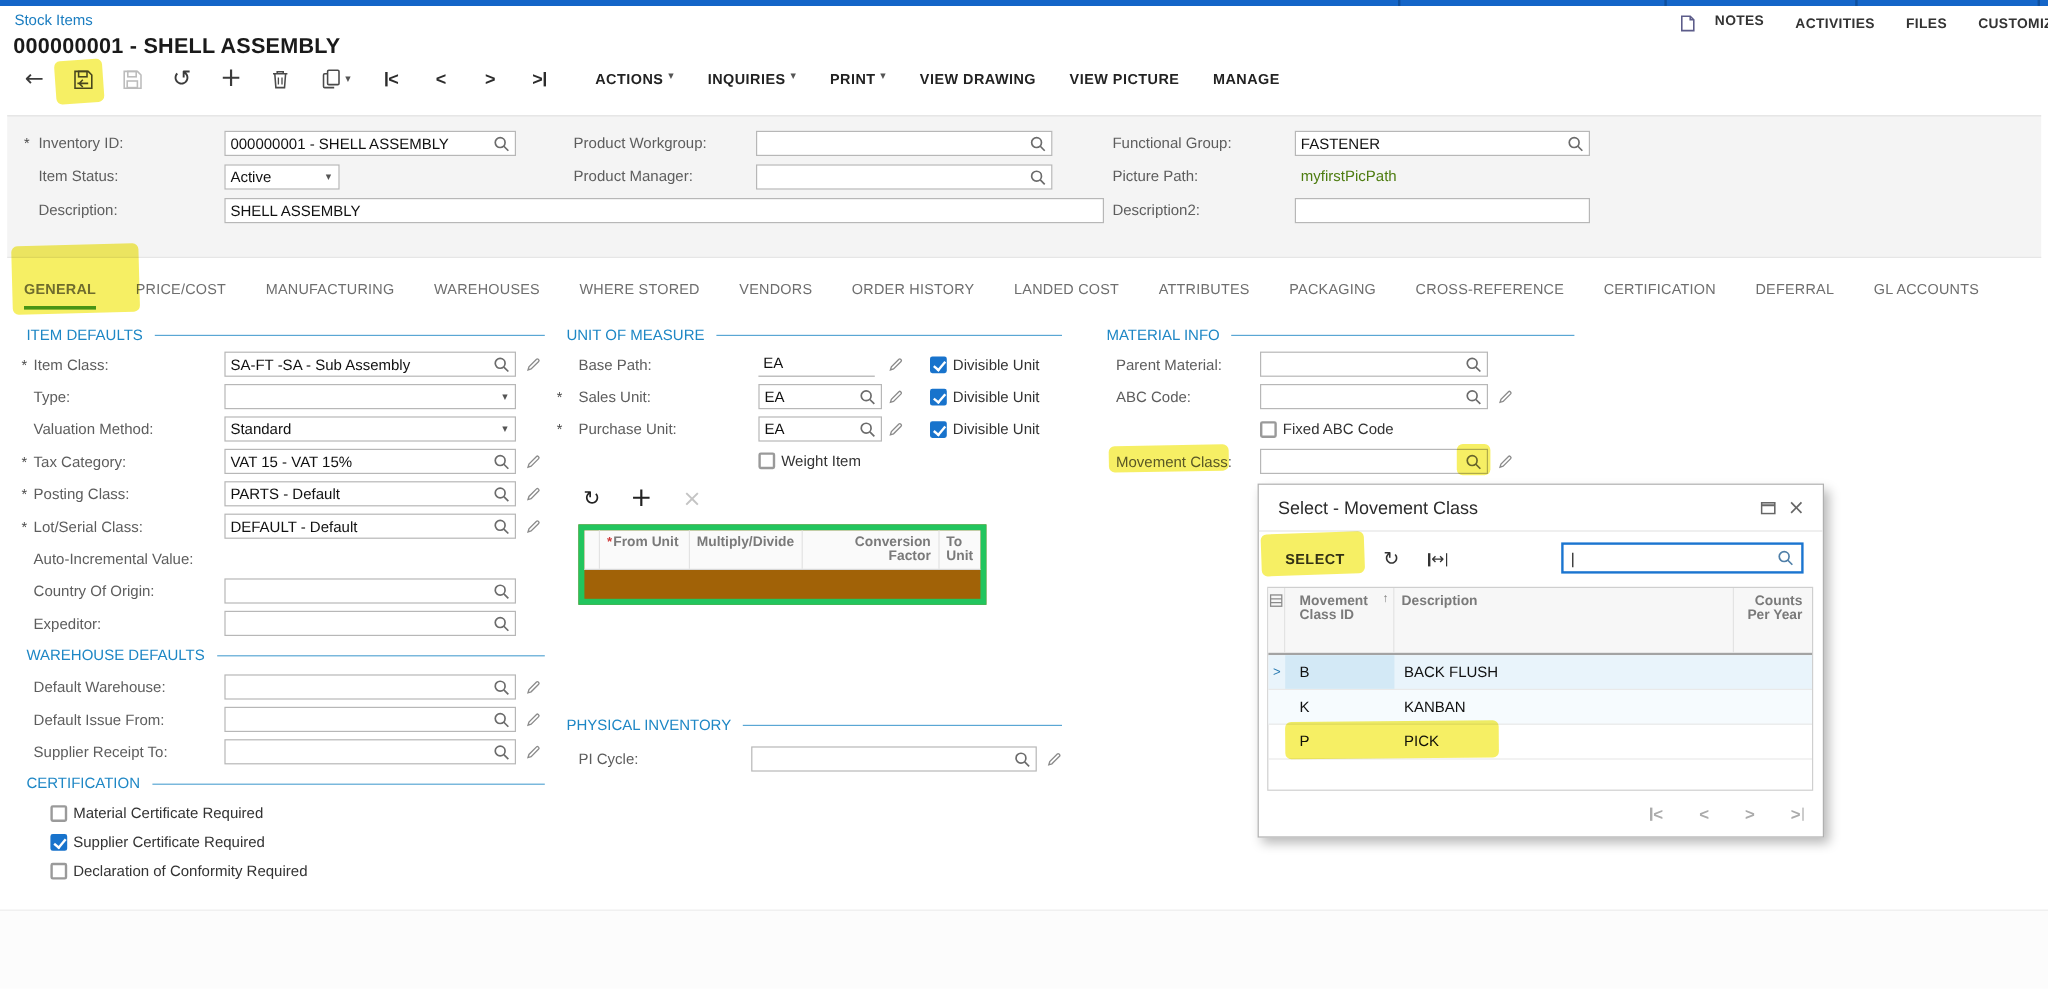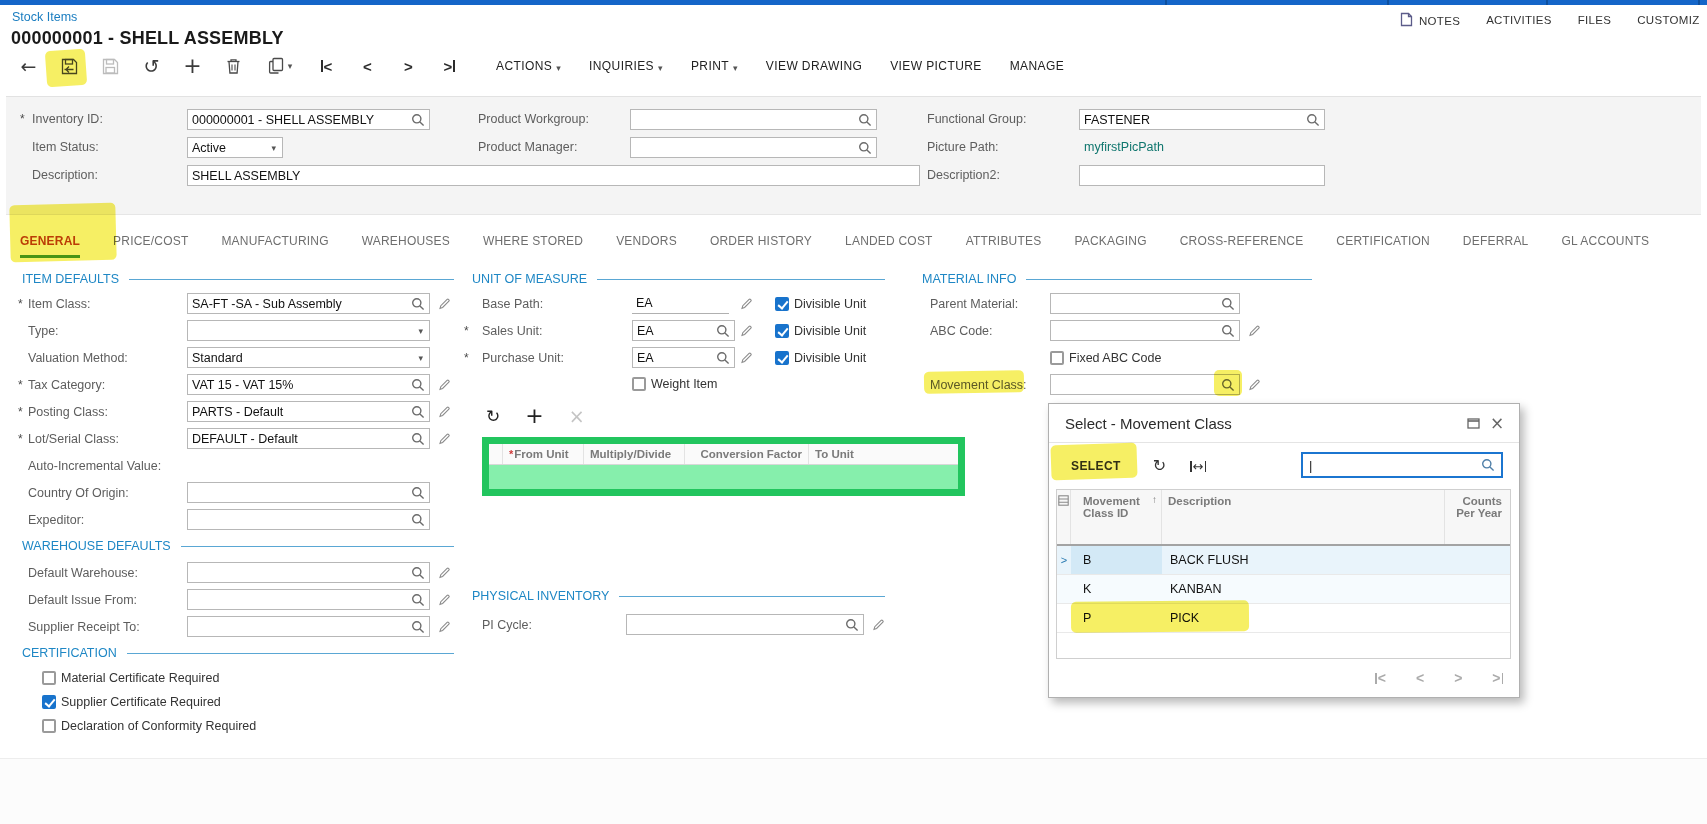--- a/index.html
+++ b/index.html
@@ -6,66 +6,66 @@
   .canvas{position:relative;width:1707px;height:824px;overflow:hidden;background:#fff;
           font-family:"Liberation Sans","DejaVu Sans",sans-serif;font-size:12.5px;color:#111;}
   .abs{position:absolute;}
   
   .topstrip{position:absolute;left:0;top:0;width:1707px;height:5px;background:#1465c8;}
   .tsep{position:absolute;top:0;width:2px;height:5px;background:#0d4f9e;}
   
   .breadcrumb{position:absolute;left:12px;top:10px;color:#1a7dc0;font-size:12.5px;cursor:pointer;}
   .pagetitle{position:absolute;left:11px;top:28px;font-size:18px;font-weight:600;color:#1a1a1a;letter-spacing:.2px;}
   .quick{position:absolute;left:1400px;top:12px;display:flex;gap:26px;align-items:center;}
-  .quick .qitem{display:flex;align-items:flex-end;gap:6px;font-size:11.5px;color:#333;letter-spacing:.3px;cursor:pointer;white-space:nowrap;}
+  .quick .qitem{display:flex;align-items:flex-start;gap:16px;font-size:11.5px;color:#333;letter-spacing:.3px;cursor:pointer;white-space:nowrap;font-weight:bold;}
   
   .cmdbar{position:absolute;left:8px;top:48px;height:36px;display:flex;align-items:center;}
   .tbi{width:41px;height:32px;display:flex;align-items:center;justify-content:center;color:#3b3b3b;cursor:pointer;}
   .tbi.disabled{color:#bcbcbc;}
   .uni{font-family:"DejaVu Sans",sans-serif;font-size:19px;line-height:1;}
   .uni.plus{font-size:22px;font-weight:400;}
   .caret{font-family:"DejaVu Sans",sans-serif;font-size:9px;color:#555;margin-left:4px;}
   .chev{font-size:15px;font-weight:600;color:#2c2c2c;line-height:1;}
   .vbar{display:inline-block;width:2px;height:12px;background:#2c2c2c;}
   .navic{display:inline-flex;align-items:center;gap:1px;}
-  .menu{display:flex;align-items:flex-end;margin-left:28px;font-size:12px;color:#222;letter-spacing:.4px;cursor:pointer;white-space:nowrap;}
+  .menu{display:flex;align-items:flex-start;margin-left:28px;font-size:12px;color:#222;letter-spacing:.4px;cursor:pointer;white-space:nowrap;font-weight:bold;}
   .menu.first{margin-left:26px;}
   
   .summary{position:absolute;left:6px;top:96px;width:1695px;height:117px;background:#f4f4f4;
            border-top:1px solid #e2e2e2;border-bottom:1px solid #e6e6e6;}
   .flabel{font-size:12.5px;color:#5d5d5d;white-space:nowrap;}
   .req{color:#4a4a4a;font-size:12px;}
   .box{height:21px;border:1px solid #b7b7b7;background:#fff;display:flex;align-items:center;padding:0 4px;box-sizing:border-box;}
   .box .val{flex:1;font-size:12.5px;color:#111;white-space:nowrap;overflow:hidden;}
   .box .bcaret{font-family:"DejaVu Sans",sans-serif;font-size:9px;color:#555;padding:0 2px;}
-  .ptext{font-size:12.5px;color:#0f766e;}
+  .ptext{font-size:12.5px;color:#4d7c0f;}
   
   .tabbar{position:absolute;left:0;top:212px;width:1707px;height:46px;display:flex;align-items:flex-end;padding-left:20px;gap:33px;box-sizing:border-box;}
   .tab{font-size:12px;color:#6e6e6e;letter-spacing:.2px;white-space:nowrap;padding-bottom:10px;cursor:pointer;}
-  .tab.active{color:#c2410c;font-weight:700;border-bottom:3px solid #4a9e35;padding-bottom:7px;}
+  .tab.active{color:#737373;font-weight:700;border-bottom:3px solid #4a9e35;padding-bottom:7px;}
   
   .col{position:absolute;top:268px;}
   .sec{display:flex;align-items:center;height:22px;}
   .sec .t{font-size:12.5px;color:#1e87c5;white-space:nowrap;}
   .sec .line{flex:1;height:1px;background:#5aa7d4;margin-left:10px;}
   .frow{display:flex;align-items:center;height:27px;}
   .crow{display:flex;align-items:center;height:24px;}
   .reqcell{width:14px;padding-left:4px;box-sizing:border-box;flex:none;}
   .mag{flex:none;cursor:pointer;display:flex;}
   .pencil{flex:none;margin-left:8px;cursor:pointer;display:flex;}
   .cb{width:14px;height:14px;border:2px solid #9a9a9a;border-radius:2px;background:#fff;box-sizing:border-box;flex:none;cursor:pointer;}
   .cb.on{background:#1873cc;border-color:#1873cc;position:relative;}
   .cb.on::after{content:"";position:absolute;left:3px;top:0px;width:4px;height:8px;border:solid #fff;border-width:0 2px 2px 0;transform:rotate(40deg);}
   .cblabel{margin-left:5px;font-size:12.5px;color:#333;white-space:nowrap;}
   .ulbox{border-bottom:1px solid #b0b0b0;height:20px;display:flex;align-items:center;padding:0 4px;box-sizing:border-box;font-size:12.5px;}
   
   .uomtb{display:flex;align-items:center;margin-left:26px;height:34px;margin-top:2px;gap:25px;}
   .uomtb .ic{font-family:"DejaVu Sans",sans-serif;font-size:17px;color:#222;cursor:pointer;line-height:1;}
   .uomtb .ic.dis{color:#c4c4c4;}
-  .grid{border:7px solid #22c55e;background:#86efac;margin-left:22px;margin-top:4px;width:483px;box-sizing:border-box;}
+  .grid{border:5px solid #22c55e;background:#a16207;margin-left:22px;margin-top:4px;width:340px;box-sizing:border-box;}
   .ghead{display:flex;background:#fafafa;border-bottom:1px solid #d8d8d8;}
   .gh{font-size:11.5px;color:#7a7a7a;font-weight:bold;padding:4px 6px;box-sizing:border-box;border-right:1px solid #e3e3e3;}
   .gh:last-child{border-right:none;}
   .gh.r{text-align:right;}
   .gbody{height:24px;}
   .redreq{color:#d03a3a;font-size:11px;margin-right:1px;}
   
   .popup{position:absolute;left:1048px;top:403px;width:470px;background:#fff;border:1px solid #b0b0b0;
          box-shadow:4px 5px 9px rgba(0,0,0,.28);z-index:5;}
   .ptitle{height:38px;display:flex;align-items:center;padding:0 10px 0 16px;border-bottom:1px solid #e4e4e4;}

